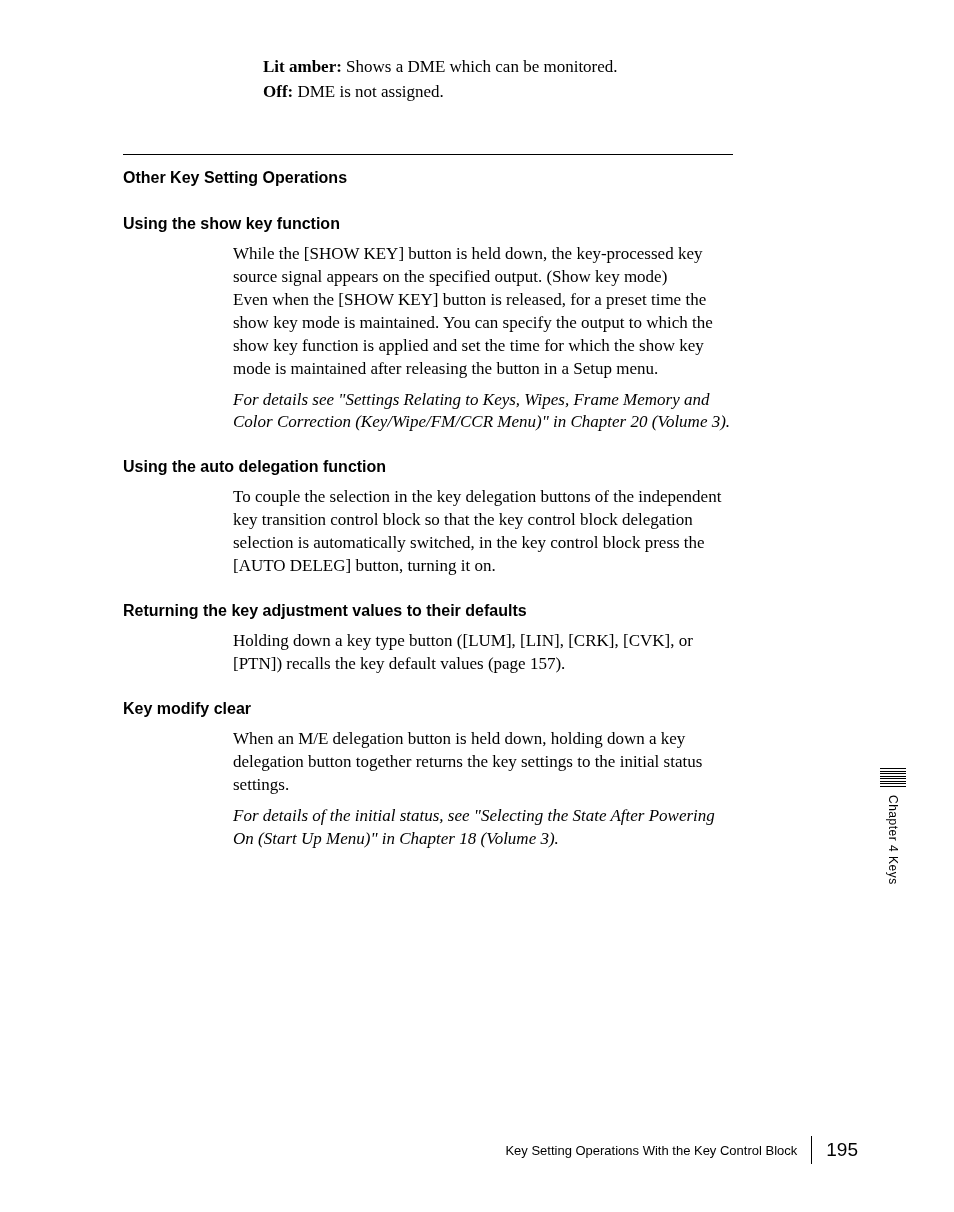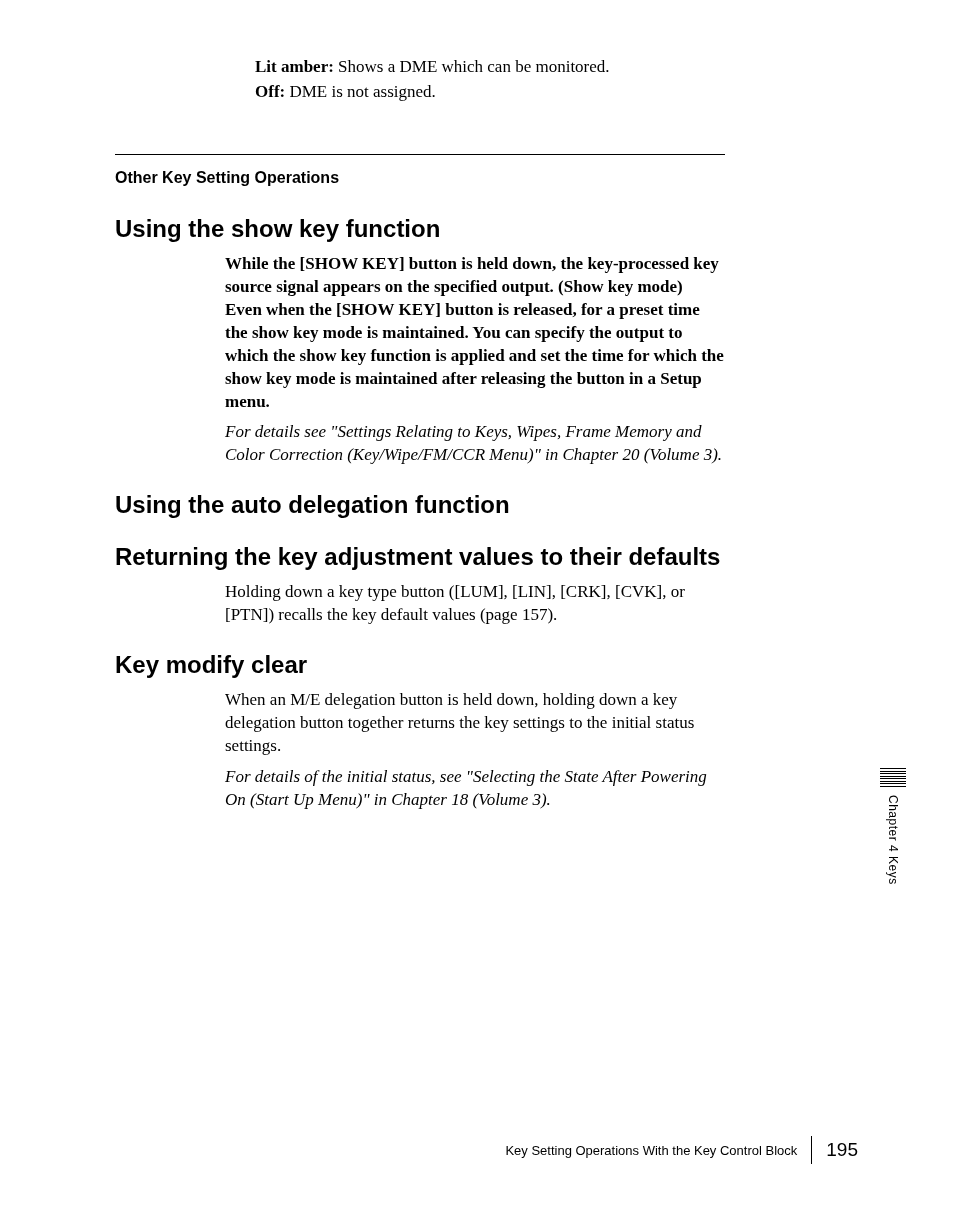--- a/index.html
+++ b/index.html
@@ -11,20 +11,21 @@
       font-family: Georgia, 'Times New Roman', serif;
       width: 954px;
       height: 1212px;
       position: relative;
       background: #fff;
       color: #000;
     }
     .content {
       padding: 56px 115px 0 115px;
       width: 840px;
+      margin-left: 8px;
     }
     .intro-list {
       margin-left: 140px;
       margin-bottom: 50px;
     }
     .intro-list p {
       font-size: 17px;
       line-height: 1.35;
       margin-bottom: 2px;
     }
@@ -37,21 +38,21 @@
       margin-bottom: 14px;
     }
     .section-title {
       font-family: Arial, Helvetica, sans-serif;
       font-size: 16px;
       font-weight: bold;
       margin-bottom: 28px;
     }
     .subsection-title {
       font-family: Arial, Helvetica, sans-serif;
-      font-size: 24px;
+      font-size: 16px;
       font-weight: bold;
       margin-bottom: 10px;
     }
     .body-text {
       margin-left: 110px;
       font-size: 17px;
       line-height: 1.35;
       margin-bottom: 8px;
     }
     .italic-ref {
@@ -128,27 +129,28 @@
     <p><span class="label">Lit amber:</span><span> Shows a DME which can be monitored.</span></p>
     <p><span class="label">Off:</span><span> DME is not assigned.</span></p>
   </div>
 
   <div class="section-block">
     <hr class="section-divider">
     <h1 class="section-title">Other Key Setting Operations</h1>
 
     <div class="subsection-block">
       <h2 class="subsection-title">Using the show key function</h2>
-      <p class="body-text" style="white-space: pre-line; font-weight: bold;">While the [SHOW KEY] button is held down, the key-processed key source signal appears on the specified output. (Show key mode)
+      <p class="body-text" style="white-space: pre-line;">While the [SHOW KEY] button is held down, the key-processed key source signal appears on the specified output. (Show key mode)
 Even when the [SHOW KEY] button is released, for a preset time the show key mode is maintained. You can specify the output to which the show key function is applied and set the time for which the show key mode is maintained after releasing the button in a Setup menu.</p>
       <p class="italic-ref">For details see "Settings Relating to Keys, Wipes, Frame Memory and Color Correction (Key/Wipe/FM/CCR Menu)" in Chapter 20 (Volume 3).</p>
     </div>
 
     <div class="subsection-block">
       <h2 class="subsection-title">Using the auto delegation function</h2>
+      <p class="body-text">To couple the selection in the key delegation buttons of the independent key transition control block so that the key control block delegation selection is automatically switched, in the key control block press the [AUTO DELEG] button, turning it on.</p>
     </div>
 
     <div class="subsection-block">
       <h2 class="subsection-title">Returning the key adjustment values to their defaults</h2>
       <p class="body-text"><span>Holding down a key type button ([LUM], [LIN], [CRK], [CVK], or [PTN]) recalls the key default values </span><span class="page-ref">(page 157).</span><span></span></p>
     </div>
 
     <div class="subsection-block">
       <h2 class="subsection-title">Key modify clear</h2>
       <p class="body-text">When an M/E delegation button is held down, holding down a key delegation button together returns the key settings to the initial status settings.</p>

